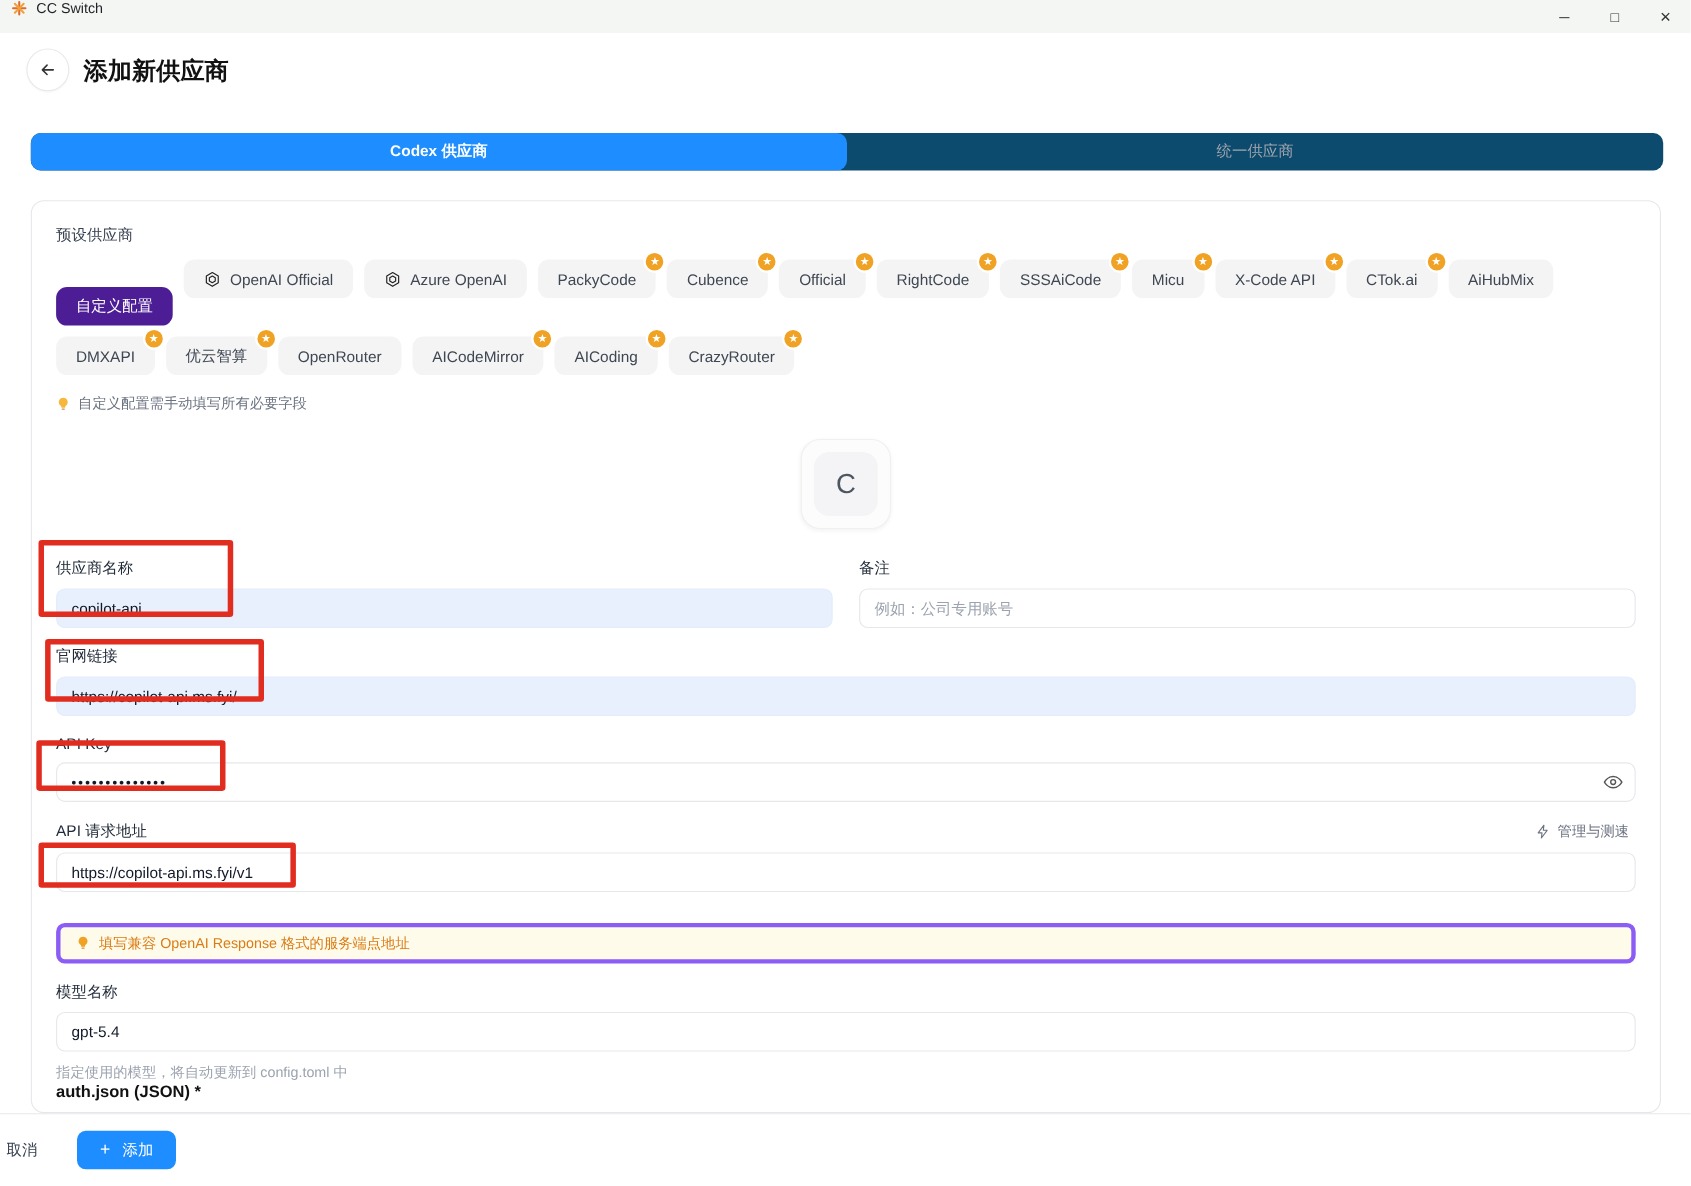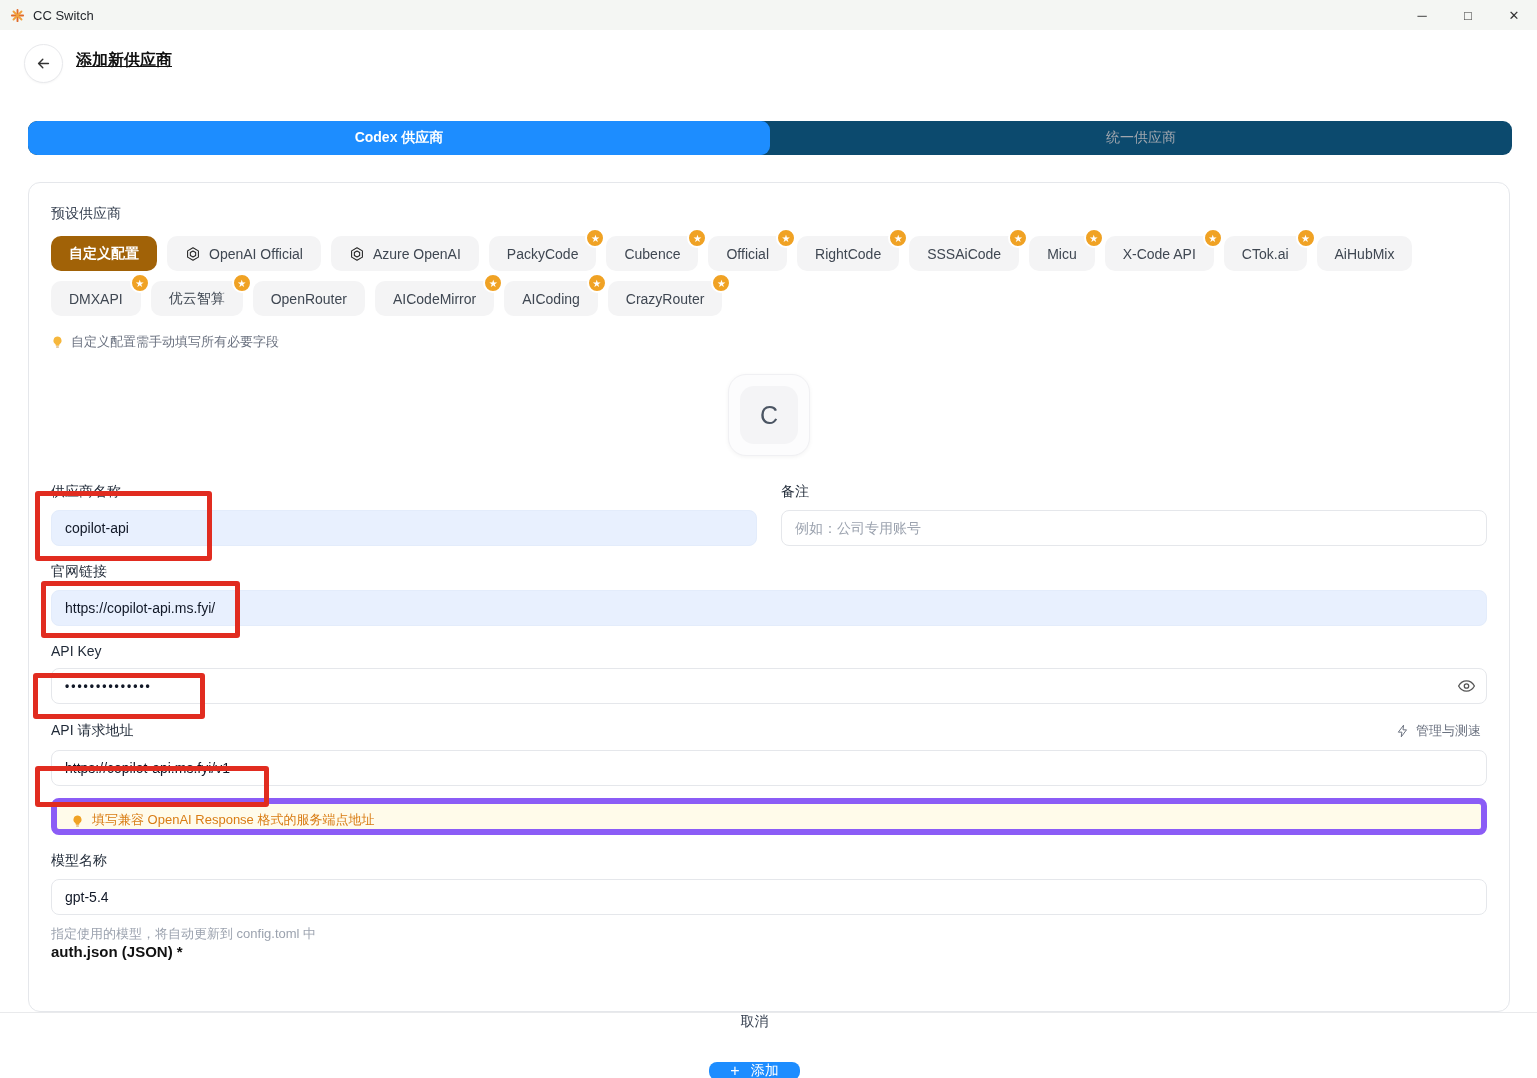--- a/index.html
+++ b/index.html
@@ -4,33 +4,33 @@
 <style>
   html,body{margin:0;padding:0;}
   body{
     width:1537px;height:1078px;position:relative;overflow:hidden;
     background:#ffffff;font-family:"Liberation Sans",sans-serif;
     -webkit-font-smoothing:antialiased;
   }
   
   .titlebar{
     position:absolute;left:0;top:0;width:100%;height:30px;
-    background:#f4f6f3;display:flex;align-items:center;box-sizing:border-box;
+    background:#f4f6f3;display:flex;box-sizing:border-box;
     padding-left:10px;gap:8px;font-size:13px;color:#1f2328;
   }
   .win-controls{margin-left:auto;display:flex;height:100%;}
   .win-btn{width:46px;height:100%;display:flex;align-items:center;justify-content:center;
     font-size:13px;color:#333;background:none;border:none;cursor:default;}
   
   .back-btn{
     position:absolute;left:24px;top:44px;width:37px;height:37px;border-radius:50%;
     background:#fff;border:1px solid #e8e9ec;box-shadow:0 1px 2px rgba(0,0,0,.04);
     display:flex;align-items:center;justify-content:center;cursor:pointer;
   }
-  .page-title{position:absolute;left:76px;top:50px;font-size:16px;font-weight:700;color:#111;text-decoration:underline;}
+  .page-title{position:absolute;left:76px;top:50px;font-size:22px;font-weight:700;color:#111;}
   
   .tabbar{
     position:absolute;left:28px;top:121px;width:1484px;height:34px;
     background:#0c4a6e;border-radius:9px;display:flex;overflow:hidden;
   }
   .tab{flex:1;display:flex;align-items:center;justify-content:center;
     font-size:14px;color:#a0a6ae;cursor:pointer;border:none;background:transparent;font-family:inherit;}
   .tab.active{background:#1d8dff;color:#fff;font-weight:700;border-radius:9px;}
   
   .card{
@@ -38,21 +38,21 @@
     border:1px solid #e5e7eb;border-radius:12px;box-sizing:border-box;
     background:#fff;padding:22px;overflow:hidden;
   }
   .section-label{font-size:14px;color:#374151;}
   .chips{display:flex;flex-wrap:wrap;gap:10px;margin-top:13px;}
   .chip{
     position:relative;display:inline-flex;align-items:center;gap:8px;
     padding:0 18px;height:35px;background:#f4f4f5;border:none;border-radius:10px;
     font-size:14px;color:#3f4752;font-family:inherit;cursor:pointer;
   }
-  .chip.active{background:#a16207;color:#fff;font-weight:700;}
+  .chip.active{background:#4c1d95;color:#fff;font-weight:400;margin-top:25px;}
   .star-badge{
     position:absolute;top:-8px;right:-9px;width:20px;height:20px;border-radius:50%;
     background:#f0a224;color:#fff;font-size:10px;display:flex;align-items:center;
     justify-content:center;border:2px solid #fff;box-sizing:border-box;
   }
   .hint-row{margin-top:17px;display:flex;gap:7px;align-items:center;font-size:13px;color:#6b7280;}
   .logo-wrap{
     margin:23px auto 0;width:80px;height:80px;border-radius:18px;background:#fcfcfd;
     border:1px solid #f0f0f3;box-shadow:0 1px 4px rgba(0,0,0,.05);
     display:flex;align-items:center;justify-content:center;
@@ -68,31 +68,31 @@
   }
   .input::placeholder{color:#9ca3af;}
   .input.autofill{background:#e8f0fe;border-color:#e3ecfb;}
   .key-wrap{position:relative;}
   .key-input{letter-spacing:2px;font-weight:700;font-size:12px;padding-right:46px;}
   .eye-btn{position:absolute;right:11px;top:50%;transform:translateY(-50%);
     background:none;border:none;padding:0;line-height:0;cursor:pointer;}
   .manage-link{font-size:13px;color:#6b7280;display:flex;gap:6px;align-items:center;
     font-weight:400;background:none;border:none;font-family:inherit;cursor:pointer;justify-content:space-between;}
   .amber-box{
-    margin-top:12px;background:#fffbea;border:6px solid #8b5cf6;border-radius:8px;
-    padding:0 14px;height:37px;display:flex;gap:8px;align-items:flex-end;
+    margin-top:28px;background:#fffbea;border:4px solid #8b5cf6;border-radius:8px;
+    padding:0 14px;height:37px;display:flex;gap:8px;align-items:center;
     font-size:13px;color:#d97c14;box-sizing:border-box;
   }
   .helper{font-size:13px;color:#9ca3af;margin-top:10px;}
   .auth-label{font-size:15px;font-weight:700;color:#111;}
   
   .footer{
     position:absolute;left:0;top:1012px;width:100%;height:66px;background:#fff;
-    border-top:1px solid #e9eaec;display:flex;align-items:center;justify-content:center;
-    gap:30px;padding-right:28px;box-sizing:border-box;flex-direction:column;
+    border-top:1px solid #e9eaec;display:flex;align-items:center;justify-content:flex-start;
+    gap:30px;padding-right:28px;box-sizing:border-box;
   }
   .cancel-btn{background:none;border:none;font-size:14px;color:#374151;font-family:inherit;cursor:pointer;}
   .add-btn{display:flex;gap:11px;align-items:center;background:#1d8dff;color:#fff;border:none;
     border-radius:8px;height:35px;padding:0 21px;font-size:14px;font-family:inherit;cursor:pointer;}
   .add-plus{font-size:16px;line-height:1;}
   
   .annotation{position:absolute;border:5px solid #e12c20;border-radius:3px;
     pointer-events:none;z-index:50;box-sizing:border-box;}
   .anno-1{left:35px;top:491px;width:177px;height:70px;}
   .anno-2{left:41px;top:581px;width:199px;height:57px;}

